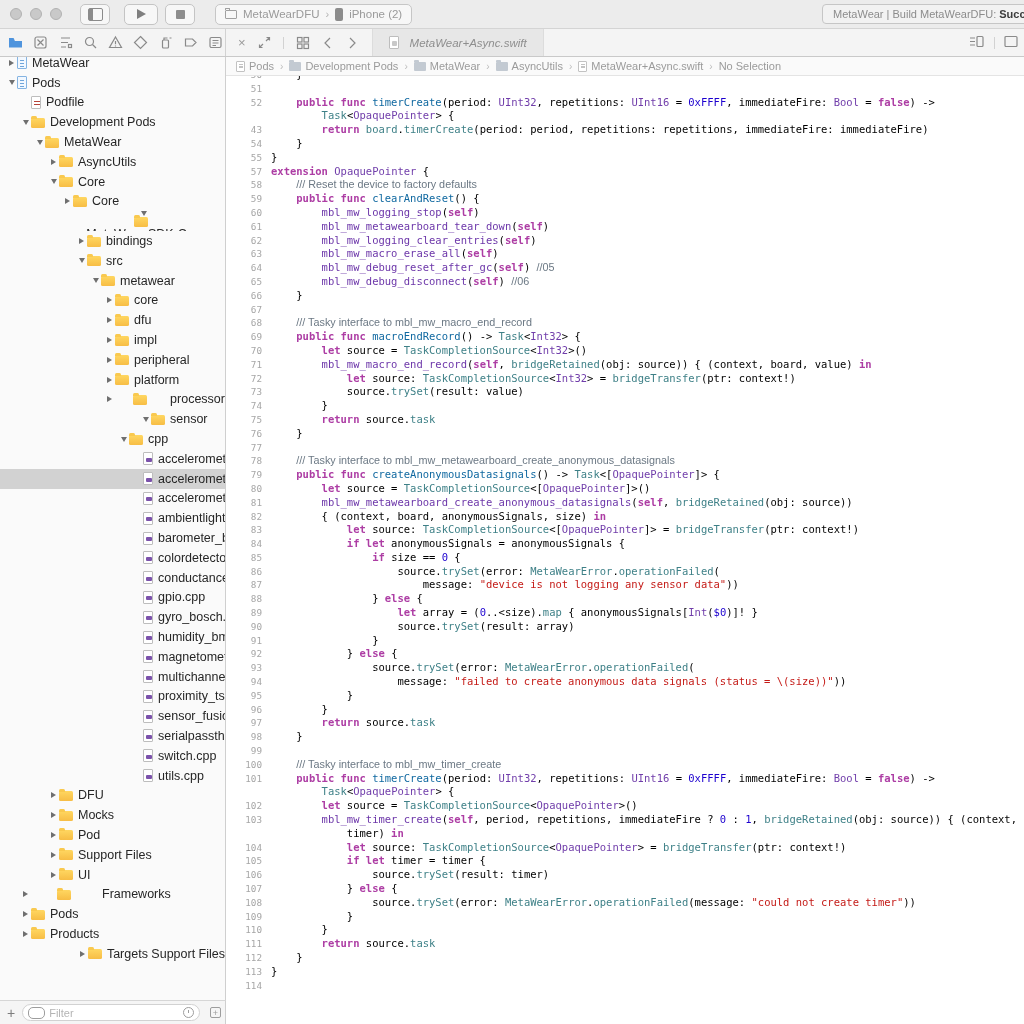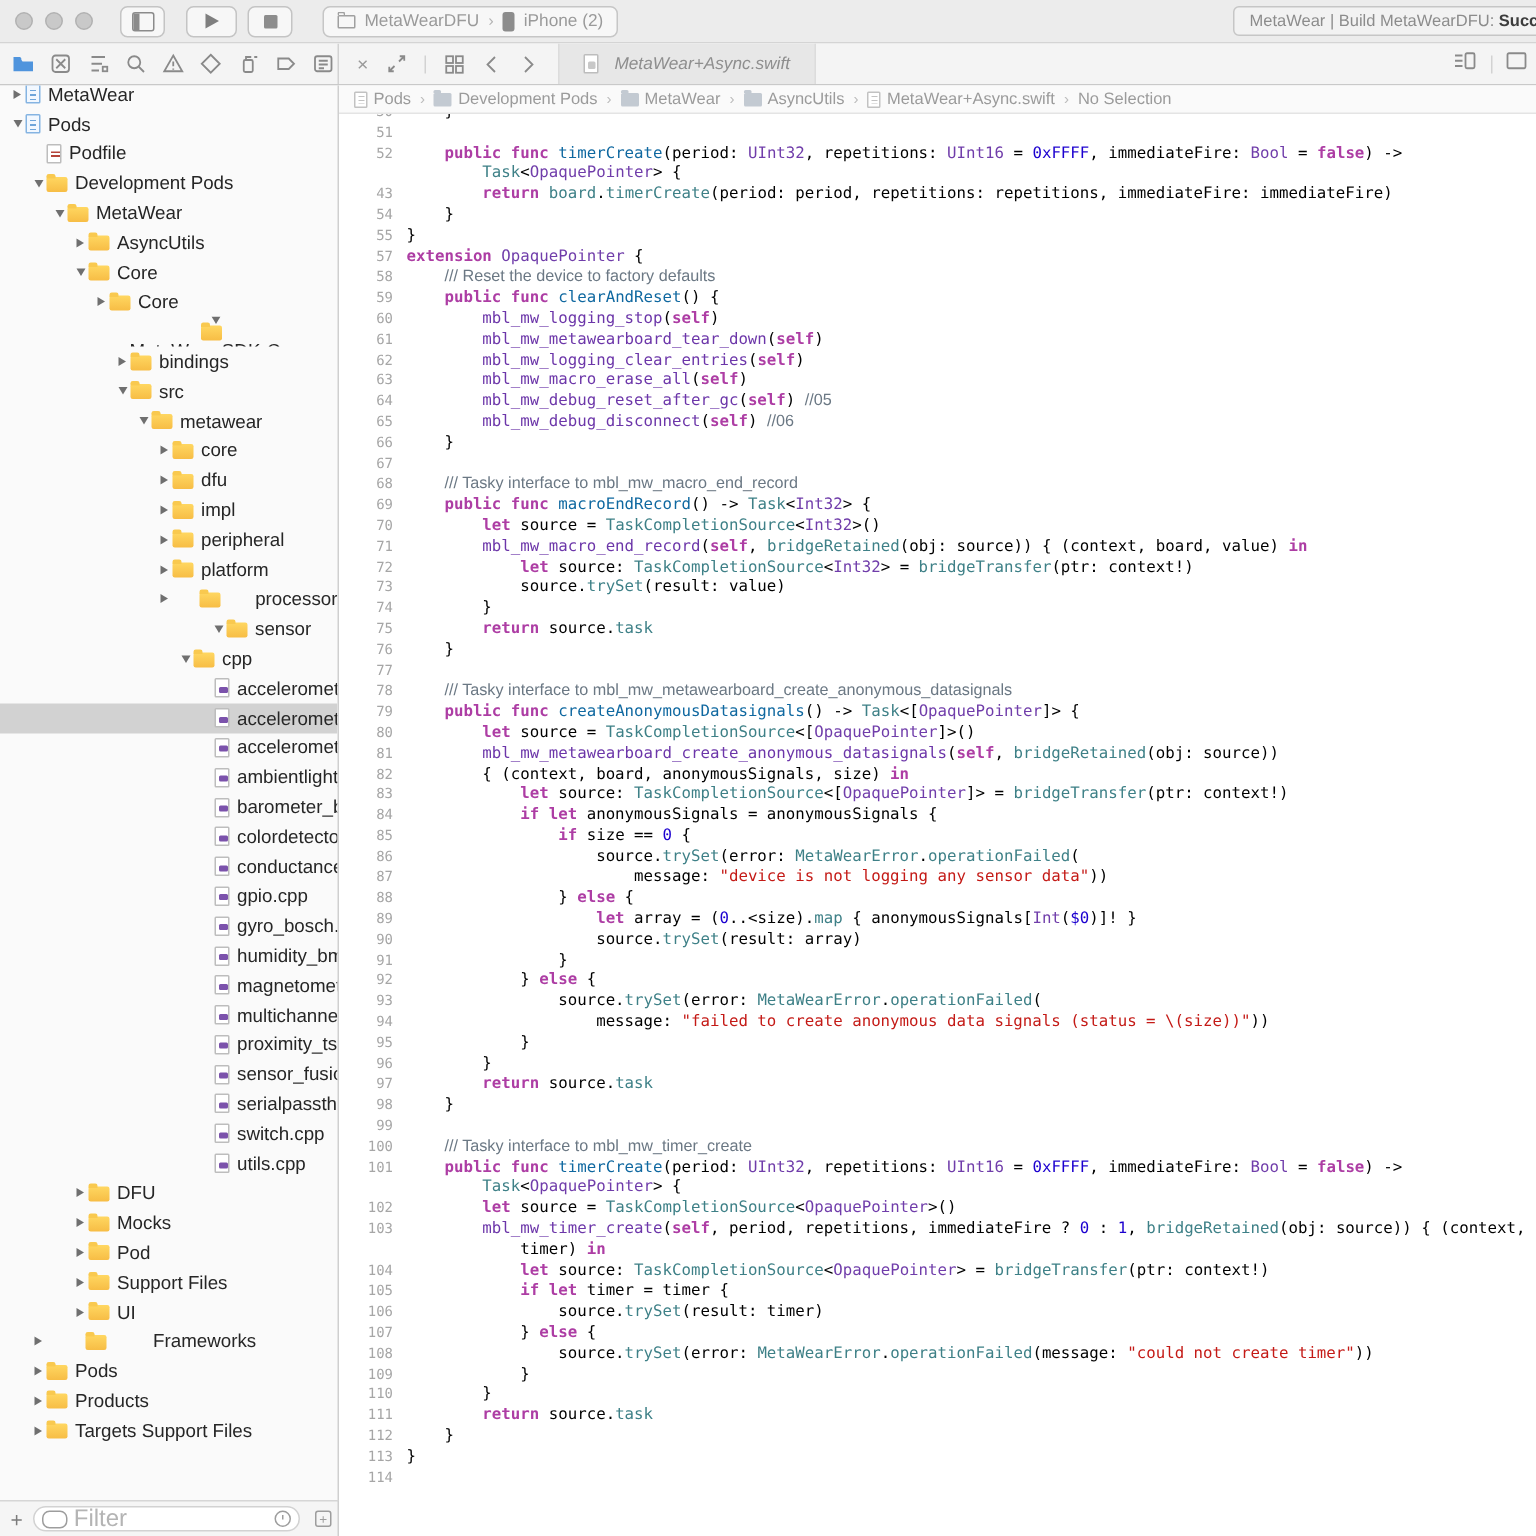--- a/index.html
+++ b/index.html
@@ -71,21 +71,21 @@
   .icon-swift::after{content:"";position:absolute;left:2px;bottom:2px;width:5px;height:5px;
         background:#c8c8c8;border-radius:1px}
 
   .filterbar{position:absolute;bottom:0;left:0;width:226px;height:24px;background:#f5f5f5;
              border-top:1px solid #d6d6d6;border-right:1px solid #cfcfcf;display:flex;align-items:center;box-sizing:border-box}
   .add-btn{color:#7c7c7c;font-size:14px;padding:0 7px}
   .filter-field{flex:1;height:17px;border:1px solid #d2d2d2;border-radius:9px;background:#fff;
                 display:flex;align-items:center;padding:0 5px;margin-right:6px;gap:4px;box-sizing:border-box}
   .filter-oval{width:15px;height:10px;border:1px solid #9d9d9d;border-radius:5px;display:flex;
                align-items:center;justify-content:center;font-size:6px;color:#9d9d9d;letter-spacing:.5px;flex:none}
-  .filter-ph{font-size:16px;color:#b4b4b4;flex:1}
+  .filter-ph{font-size:11px;color:#b4b4b4;flex:1}
   .clock-ic{width:11px;height:11px;border:1px solid #9d9d9d;border-radius:50%;position:relative;flex:none;box-sizing:border-box}
   .clock-ic::before{content:"";position:absolute;left:4px;top:2px;width:1px;height:3px;background:#9d9d9d}
   .plusbox-ic{width:11px;height:11px;border:1px solid #9d9d9d;border-radius:2px;display:flex;align-items:center;
               justify-content:center;font-size:9px;color:#9d9d9d;flex:none;box-sizing:border-box;margin:0 4px 0 4px}
 
   
   .editor{position:absolute;top:57px;left:226px;right:0;bottom:0;background:#fff;overflow:hidden}
   .jumpbar{height:18px;border-bottom:1px solid #e4e4e4;background:#fafafa;display:flex;align-items:center;
            padding-left:10px;font-size:11px;color:#9b9b9b;gap:5px;white-space:nowrap;overflow:hidden}
   .crumb{display:flex;align-items:center;gap:4px}
@@ -471,21 +471,21 @@
       <div class="tree-row" style="padding-left: 20px;">
         <span class="disc right"></span>
         <span class="tree-icon icon-folder"></span>
         <span>Pods</span>
       </div>
       <div class="tree-row" style="padding-left: 20px;">
         <span class="disc right"></span>
         <span class="tree-icon icon-folder"></span>
         <span>Products</span>
       </div>
-      <div class="tree-row" style="padding-left: 20px;">
+      <div class="tree-row" style="padding-left: 20px; justify-content: flex-end;">
         <span class="disc right"></span>
         <span class="tree-icon icon-folder"></span>
         <span>Targets Support Files</span>
       </div>
     </div>
 </div>
 
 <div class="filterbar">
   <span class="add-btn">+</span>
   <span class="filter-field">

